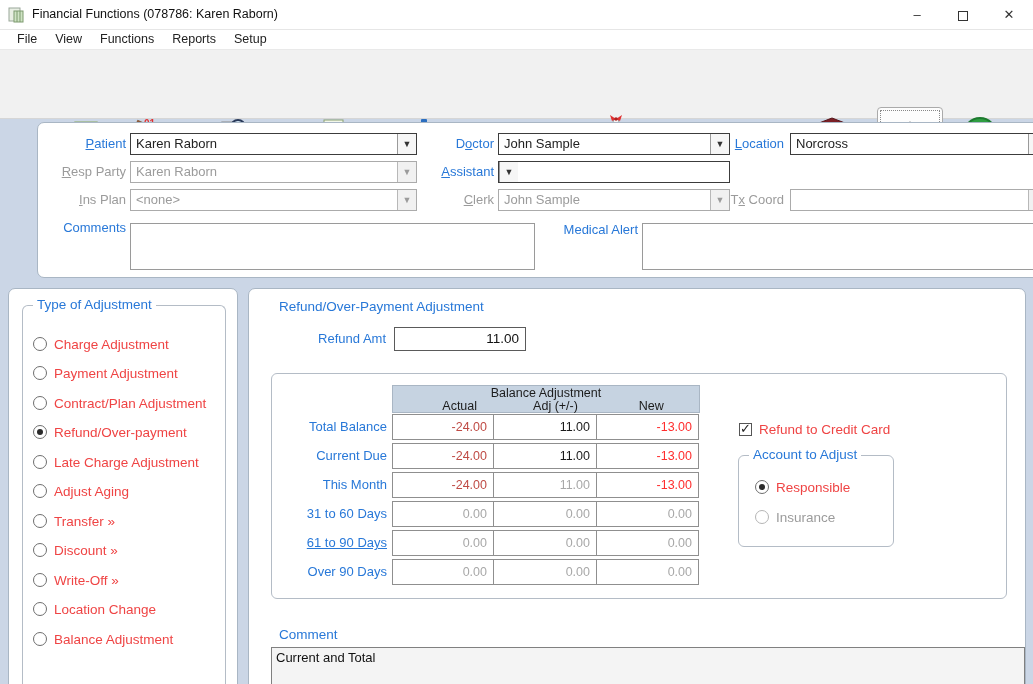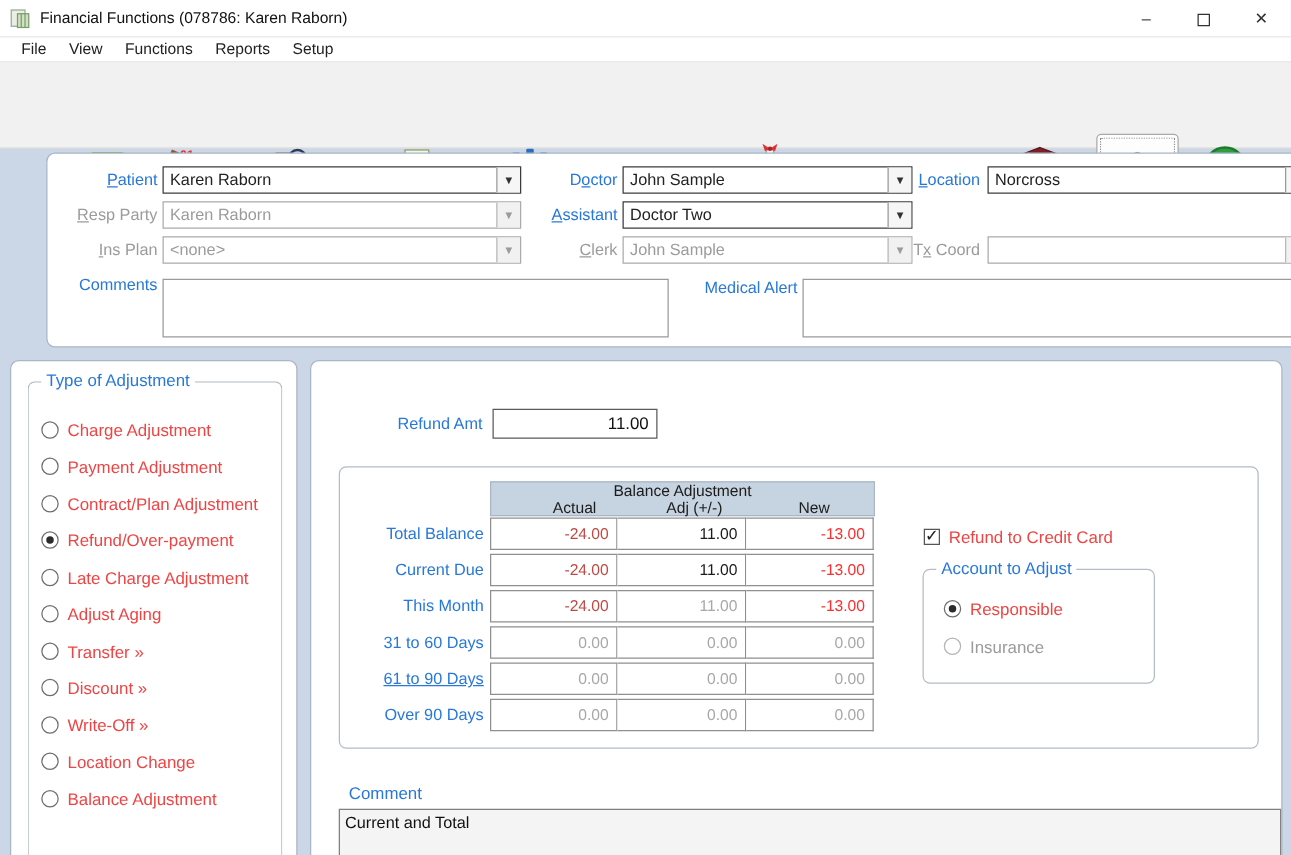--- a/index.html
+++ b/index.html
@@ -242,21 +242,20 @@
     </div>
 
     <div class="field-label bluelabel" style="left:360px; top:10px; width:96px;">D<u>o</u>ctor</div>
     <div class="combo active" style="left:460px; top:10px; width:232px;">
       <span class="val">John Sample</span>
       <span class="arrow">▼</span>
     </div>
 
     <div class="field-label bluelabel" style="left:360px; top:38px; width:96px;"><u>A</u>ssistant</div>
     <div class="combo active" style="left:460px; top:38px; width:232px;">
-      <span class="val">Doctor Two</span>
       <span class="arrow">▼</span>
     </div>
 
     <div class="field-label graylabel" style="left:360px; top:66px; width:96px;"><u>C</u>lerk</div>
     <div class="combo disabled" style="left:460px; top:66px; width:232px;">
       <span class="val">John Sample</span>
       <span class="arrow">▼</span>
     </div>
 
     <div class="field-label bluelabel" style="left:648px; top:10px; width:98px;"><u>L</u>ocation</div>
@@ -324,20 +323,21 @@
       </div>
       <div class="radio-row" style="left:10px; top:324px;">
         <span class="rdot"></span>
         <span class="rlabel">Balance Adjustment</span>
       </div>
     </div>
   </div>
 
   <div class="panel" style="left:248px; top:288px; width:778px; height:410px;">
 
+    <div class="bluelabel" style="position:absolute; left:30px; top:10px; font-size:13.5px;">Refund/Over-Payment Adjustment</div>
 
     <div class="field-label bluelabel" style="left:37px; top:39px; width:100px;">Refund Amt</div>
     <div class="amt-input" style="left:145px; top:38px; width:132px; height:24px;">11.00</div>
 
     <div class="groupbox" style="left:22px; top:84px; width:736px; height:226px;">
 
       <div class="btable-header" style="left:120px; top:11px; width:308px; height:28px;">
         <div style="line-height:13px; padding-top:1px;">Balance Adjustment</div>
         <div class="btable-cols" style="line-height:13px;">
           <span style="width:102px;">Actual</span>
@@ -382,21 +382,21 @@
         <div class="bcell dim" style="width:102px;">0.00</div>
         <div class="bcell dim" style="width:103px;">0.00</div>
         <div class="bcell dim" style="width:102px;">0.00</div>
       </div>
 
       <div class="radio-row" style="left:467px; top:46px;">
         <span class="cbox on"></span>
         <span class="rlabel">Refund to Credit Card</span>
       </div>
 
-      <div class="groupbox" style="left:466px; top:81px; width:186px; height:92px;">
+      <div class="groupbox" style="left:466px; top:81px; width:156px; height:92px;">
         <span class="legend bluelabel">Account to Adjust</span>
         <div class="radio-row" style="left:16px; top:22px;">
           <span class="rdot on"></span>
           <span class="rlabel">Responsible</span>
         </div>
         <div class="radio-row dis" style="left:16px; top:52px;">
           <span class="rdot dis"></span>
           <span class="rlabel">Insurance</span>
         </div>
       </div>

